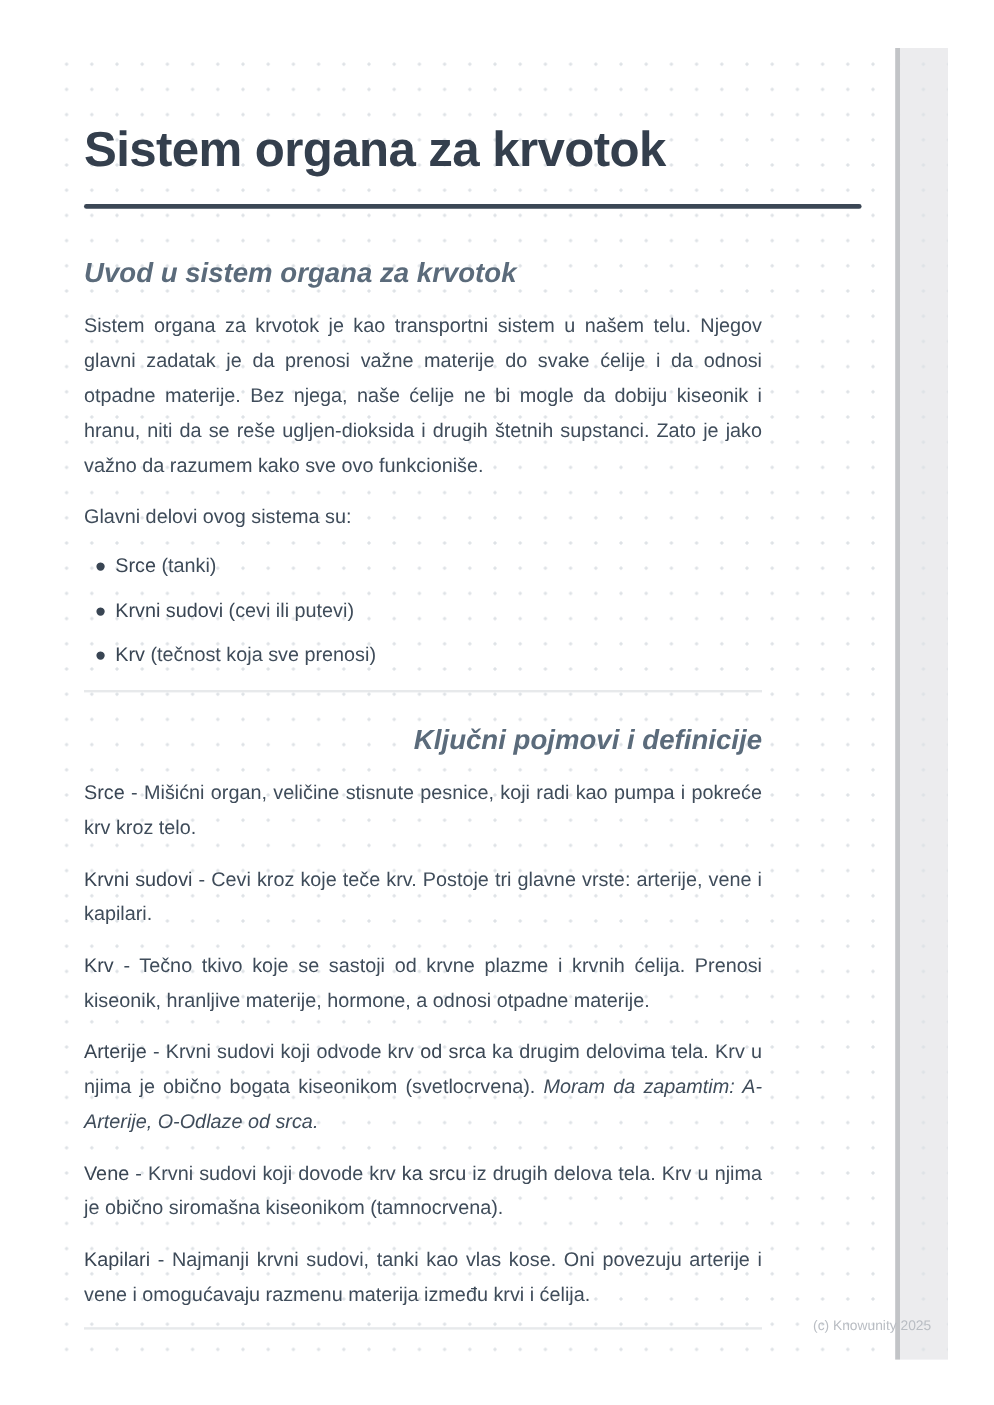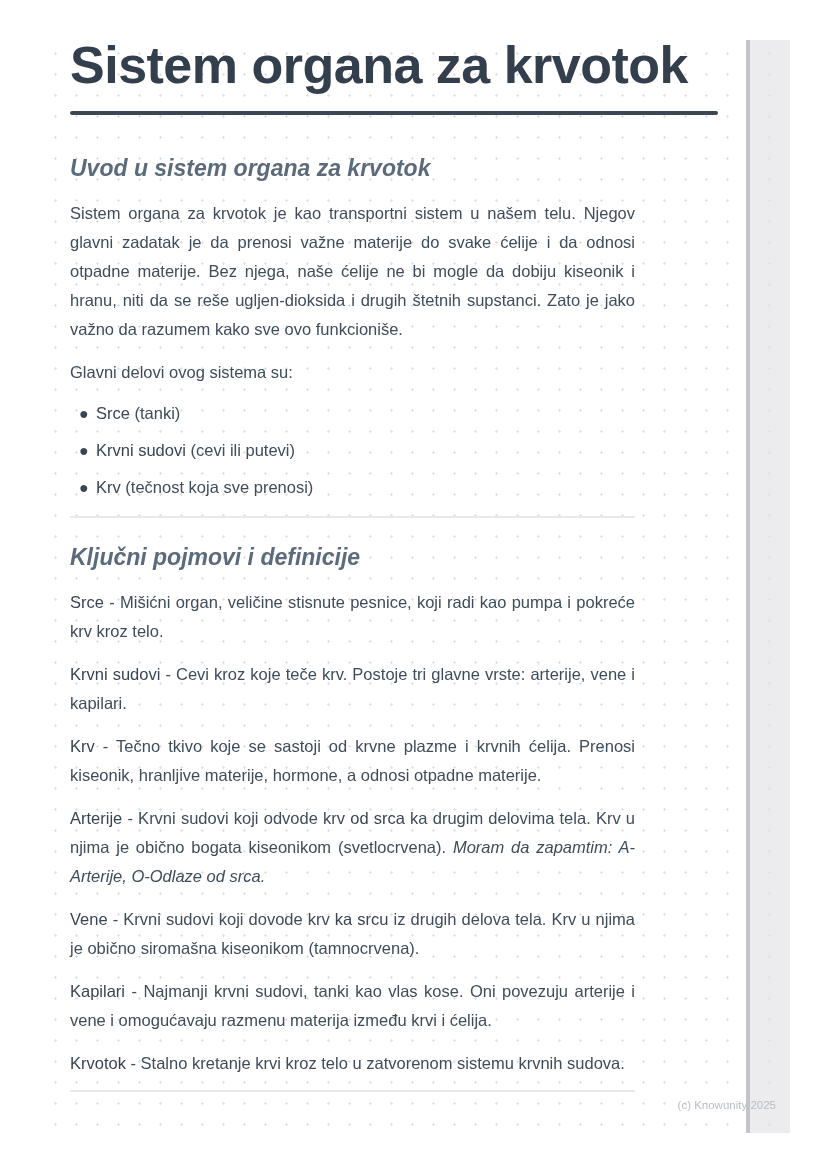--- a/index.html
+++ b/index.html
@@ -41,41 +41,41 @@
   }
 
   .content {
     position: absolute;
     left: 70px; top: 0;
     width: 648px;
     z-index: 4;
     color: #3f4c5a;
   }
   h1 {
-    margin: 0; padding-top: 41px;
-    font-size: 52px; line-height: 48px;
+    margin: 0; padding-top: 100px;
+    font-size: 41px; line-height: 48px;
     font-weight: bold;
     color: #343f4d;
     letter-spacing: -0.5px;
   }
   .title-rule {
     margin-top: 22px;
     width: 648px; height: 4px;
     background: #3b4755;
     border-radius: 2px;
   }
   h2 {
     margin: 0; margin-top: 38px;
     font-size: 23px; line-height: 30px;
     font-weight: bold;
     color: #5b6b7b;
     width: 565px;
     font-style: italic;
   }
-  h2.defs { margin-top: 24px; }
+  h2.defs { margin-top: 24px; text-align: right; }
   p.body-text {
     margin: 14px 0 0 0;
     width: 565px;
     font-size: 16.5px; line-height: 29px;
     color: #3f4c5a;
   }
   p.first-after-h2 { margin-top: 16px; }
   p.justify { text-align: justify; }
   p.body-text strong, li strong { color: #394553; font-weight: normal; }
   p.body-text em { font-style: italic; }
@@ -147,20 +147,19 @@
     <div class="divider"></div>
 
     <section>
       <h2 class="defs">Ključni pojmovi i definicije</h2>
       <p class="body-text justify first-after-h2"><strong>Srce</strong><span> - Mišićni organ, veličine stisnute pesnice, koji radi kao pumpa i pokreće krv kroz telo.</span></p>
       <p class="body-text justify"><strong>Krvni sudovi</strong><span> - Cevi kroz koje teče krv. Postoje tri glavne vrste: arterije, vene i kapilari.</span></p>
       <p class="body-text justify"><strong>Krv</strong><span> - Tečno tkivo koje se sastoji od krvne plazme i krvnih ćelija. Prenosi kiseonik, hranljive materije, hormone, a odnosi otpadne materije.</span></p>
       <p class="body-text justify"><strong>Arterije</strong><span> - Krvni sudovi koji odvode krv </span><strong>od srca</strong><span> ka drugim delovima tela. Krv u njima je obično bogata kiseonikom (svetlocrvena). </span><em>Moram da zapamtim: A-Arterije, O-Odlaze od srca.</em></p>
       <p class="body-text justify"><strong>Vene</strong><span> - Krvni sudovi koji dovode krv </span><strong>ka srcu</strong><span> iz drugih delova tela. Krv u njima je obično siromašna kiseonikom (tamnocrvena).</span></p>
       <p class="body-text justify"><strong>Kapilari</strong><span> - Najmanji krvni sudovi, tanki kao vlas kose. Oni povezuju arterije i vene i omogućavaju razmenu materija između krvi i ćelija.</span></p>
-      <p class="body-text justify"><strong>Krvotok</strong><span> - Stalno kretanje krvi kroz telo u zatvorenom sistemu krvnih sudova.</span></p>
     </section>
 
     <div class="divider bottom"></div>
   </main>
 
   <div class="footer-copyright">(c) Knowunity 2025</div>
 </div>
 
 </body></html>

